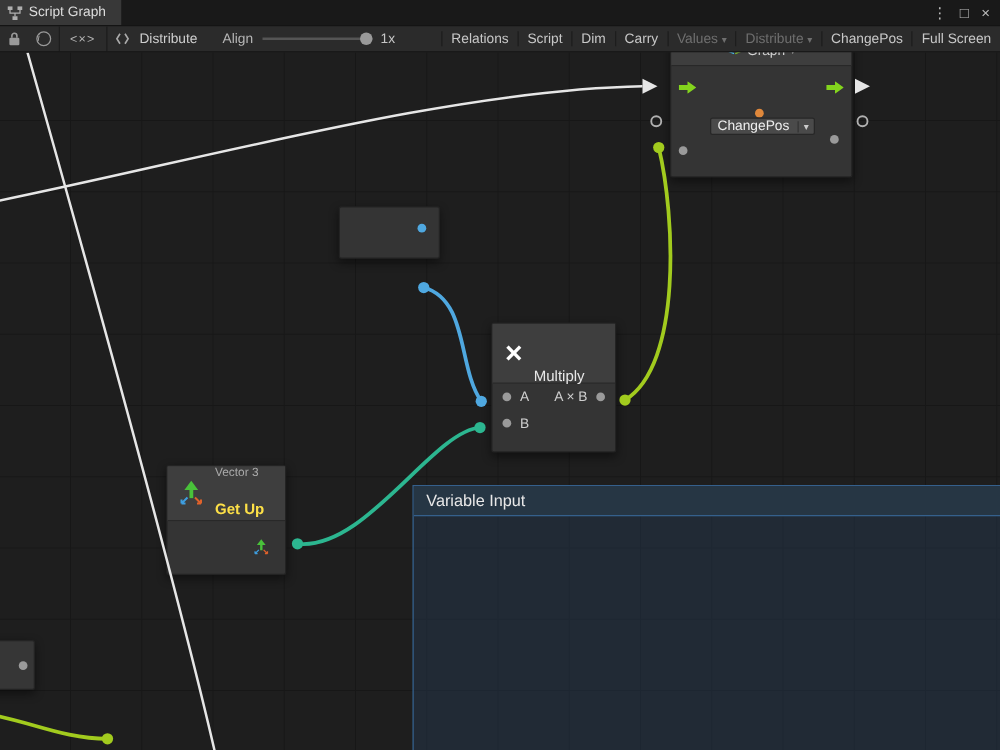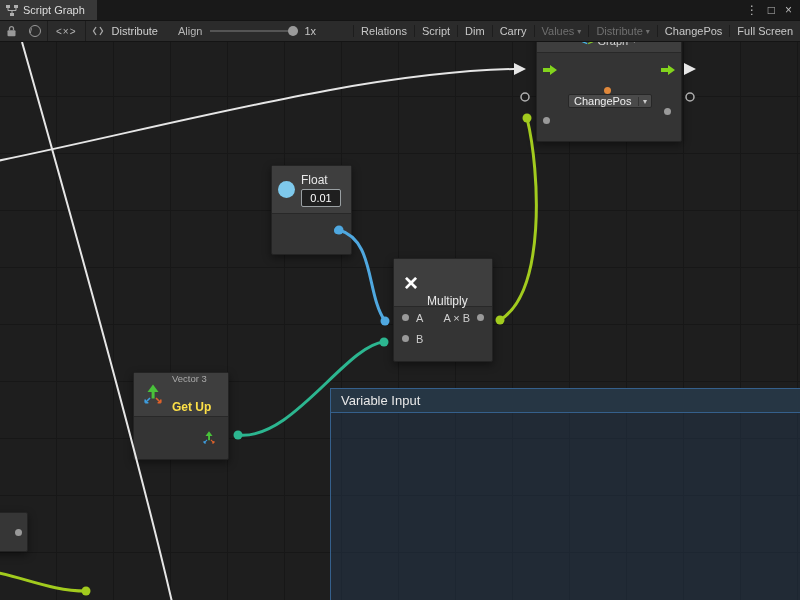--- a/index.html
+++ b/index.html
@@ -225,27 +225,20 @@
           <span class="arr">▾</span>
         </div>
         <span class="dot right"></span>
       </div>
       <div class="row out-row">
         <span class="dot"></span>
       </div>
     </div>
 
     <div class="node float-node">
-      <div class="node-header">
-        <span class="float-icon"></span>
-        <span class="float-col">
-          <span class="float-title">Float</span>
-          <input class="float-value" value="0.01" style="">
-        </span>
-      </div>
       <div class="float-body">
         <span class="dot"></span>
       </div>
     </div>
 
     <div class="node multiply-node">
       <div class="node-header">
         <span class="mult-icon">×</span>
         <span class="mult-title">Multiply</span>
       </div>

